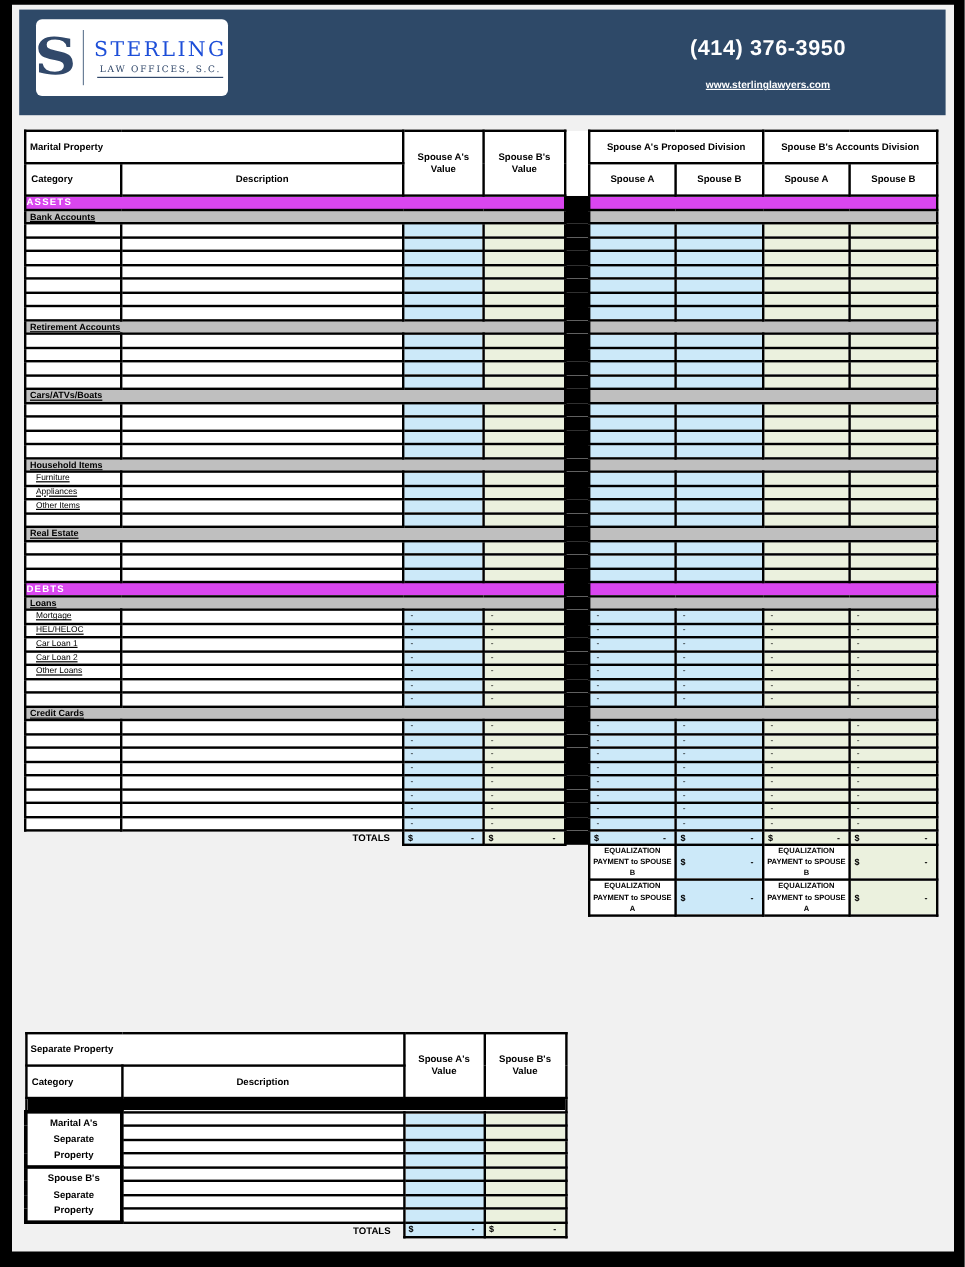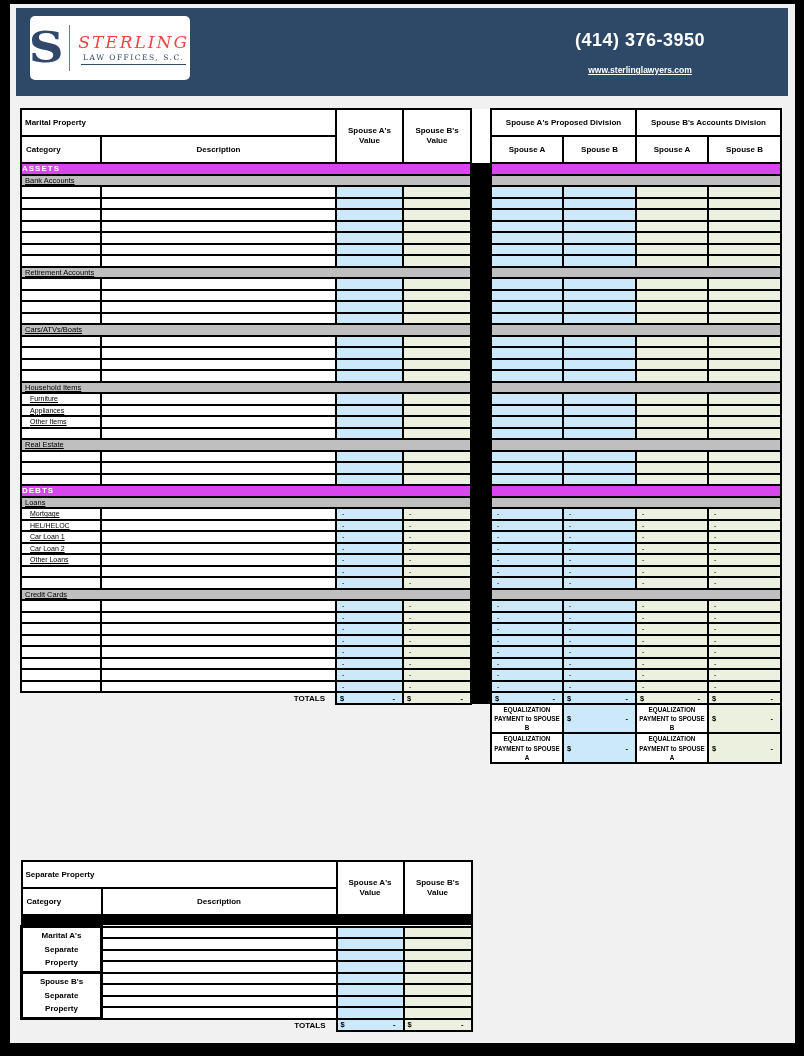--- a/index.html
+++ b/index.html
@@ -6,41 +6,41 @@
   .page{position:relative;width:804px;height:1056px;background:#f1f1f1;box-sizing:border-box;
         border-left:10px solid #000;border-right:9px solid #000;border-top:4px solid #000;border-bottom:13px solid #000;
         font-family:"Liberation Sans", sans-serif; overflow:hidden;}
   
   .banner{position:absolute;left:6px;top:4px;width:772px;height:88px;background:#2e4968;}
   .logo{position:absolute;left:14px;top:8px;width:160px;height:64px;background:#fff;border-radius:5px;
         display:flex;align-items:center;justify-content:center;gap:8px;}
   .monogram{font-family:"DejaVu Serif", serif;font-size:42px;font-weight:bold;color:#31486a;line-height:1;transform:scaleX(1.15);}
   .logo-div{width:1px;height:46px;background:#6b7f97;}
   .logo-text{display:flex;flex-direction:column;align-items:center;}
-  .logo-name{font-family:"DejaVu Serif", serif;font-size:17px;letter-spacing:2px;color:#ef4444;font-style:italic;}
+  .logo-name{font-family:"DejaVu Serif", serif;font-size:17px;letter-spacing:2px;color:#1d4ed8;}
   .logo-sub{font-family:"DejaVu Serif", serif;font-size:7.5px;letter-spacing:1.5px;color:#31486a;border-bottom:1px solid #31486a;padding:1px 2px 2px;}
   .contact{position:absolute;right:28px;top:22px;width:240px;text-align:center;}
   .phone{color:#fff;font-size:18px;font-weight:bold;letter-spacing:0.5px;}
   .website{display:inline-block;margin-top:14px;color:#fff;font-size:8.5px;font-weight:bold;text-decoration:underline;}
   
   table{border-collapse:collapse;table-layout:fixed;}
   td,th{padding:0;overflow:hidden;white-space:nowrap;font-family:"Liberation Sans", sans-serif;box-sizing:border-box;}
   .b{border:2px solid #000;}
   .main-grid{position:absolute;left:10px;top:104px;width:762px;}
   .sep-grid{position:absolute;left:10px;top:856px;width:452px;}
   tr.hdr th{height:27px;font-size:8px;font-weight:bold;background:#fff;}
   th.title-left{text-align:left;padding-left:3px;}
   th.cat-h{text-align:left;padding-left:4px;}
   th.desc-h{text-align:center;margin-left:27px;}
   th.valhead{white-space:normal;line-height:1.3;text-align:center;}
   .blue{background:#cce9f9;}
   .green{background:#ebf1de;}
   td{height:11.5px;font-size:7px;}
   td.sec{background:#bfbfbf;}
-  .sec span{font-size:7.5px;font-weight:normal;text-decoration:underline;padding-left:3px;text-align:right;}
+  .sec span{font-size:7.5px;font-weight:bold;text-decoration:underline;padding-left:3px;text-align:right;}
   td.band{background:#d946ef;color:#fff;text-align:left;font-size:8px;font-weight:bold;letter-spacing:1px;}
   td.cat{background:#fff;text-align:left;padding-left:8px;}
   td.cat span{text-decoration:underline;}
   td.desc{background:#fff;}
   td.val{text-align:left;padding-left:5px;font-size:7px;}
   .gapcell{background:#000;border:0;}
   .gapclear{background:transparent;border:0;}
   td.clear{background:transparent;border:0;}
   td.totlabel{text-align:right;font-size:8px;font-weight:bold;padding-right:10px;}
   .money{display:flex;justify-content:space-between;align-items:center;height:100%;}

